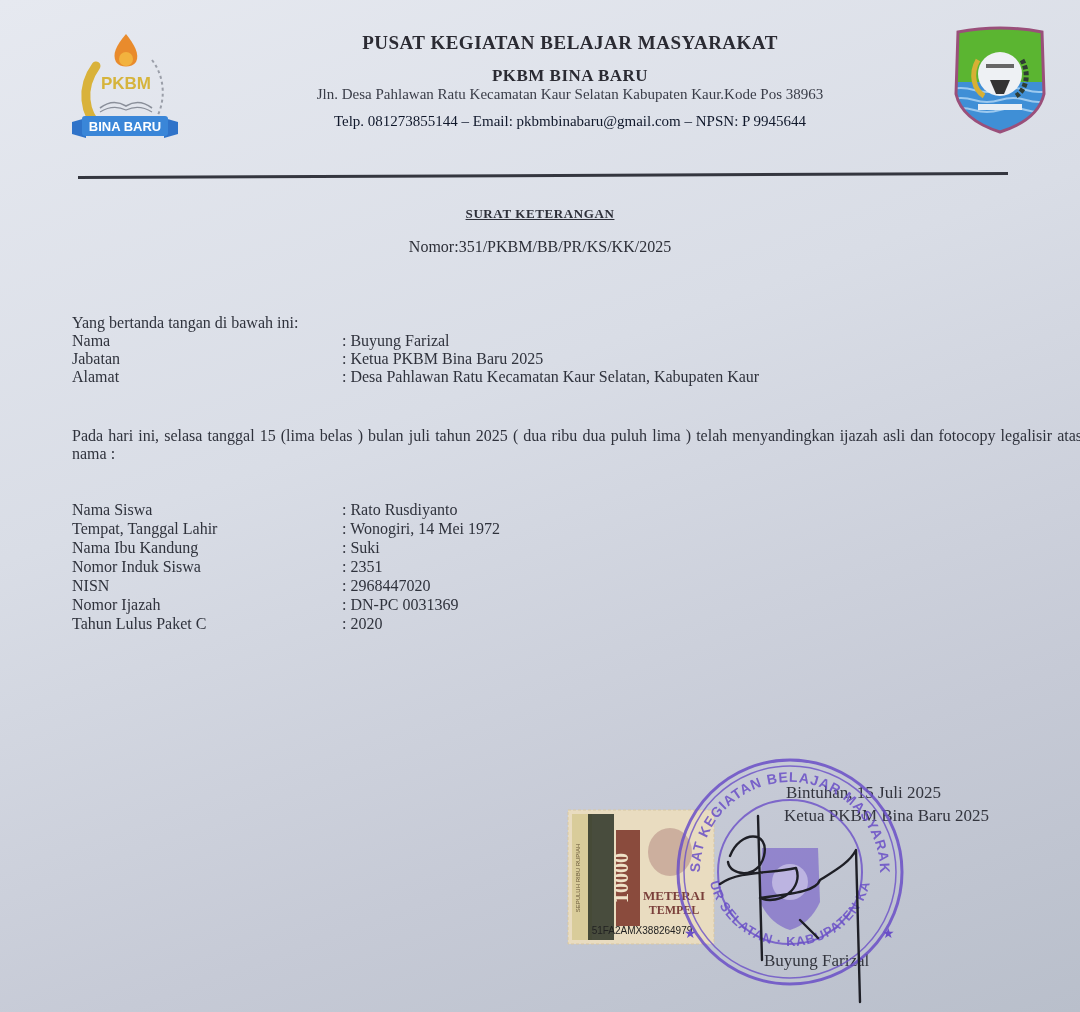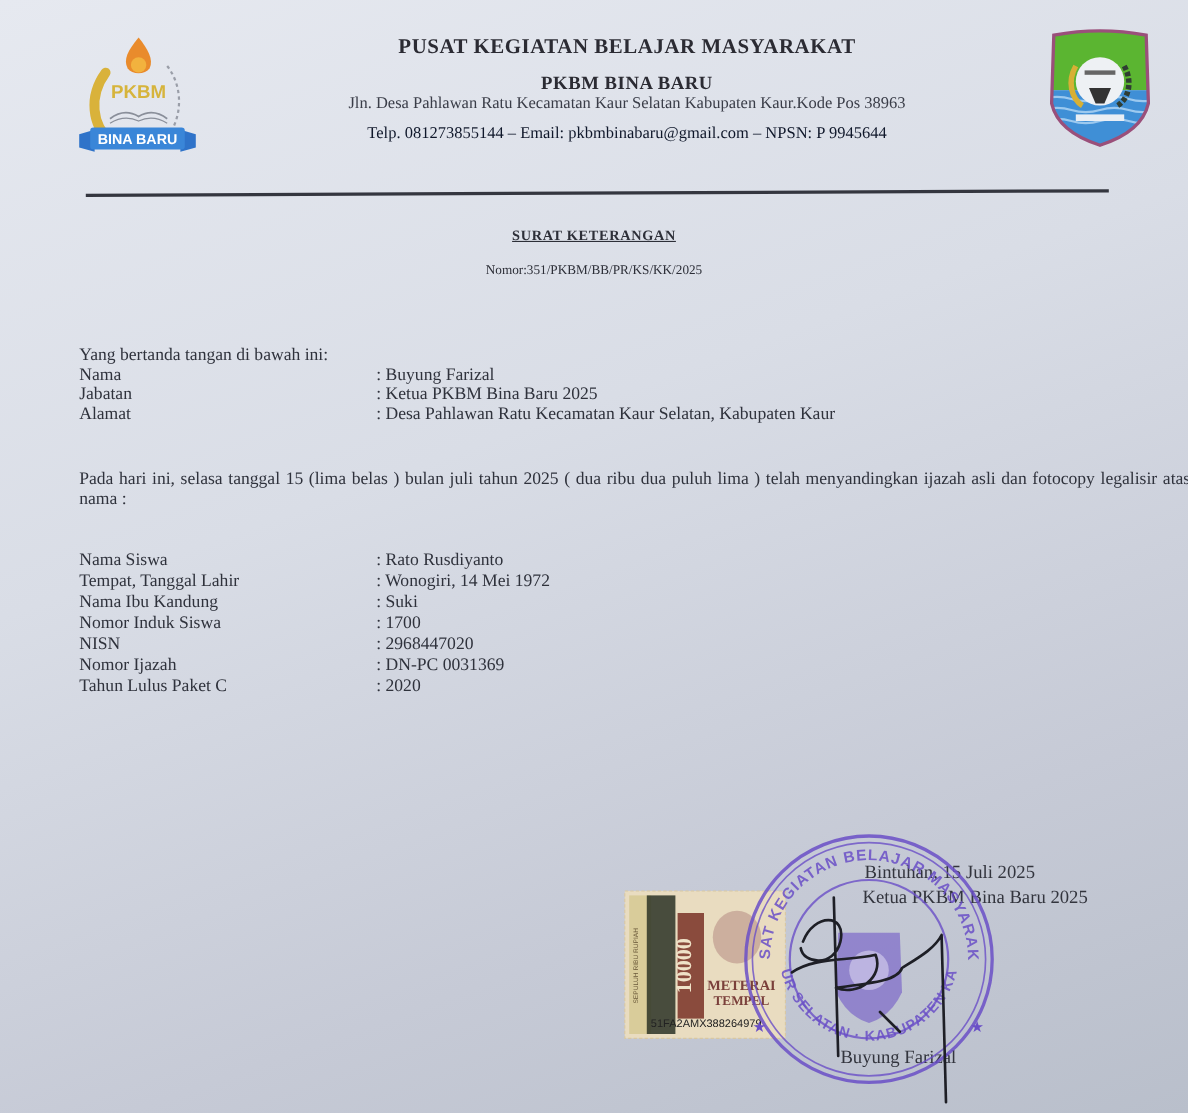--- a/index.html
+++ b/index.html
@@ -17,21 +17,21 @@
     .logo-right { position: absolute; left: 948px; top: 24px; width: 104px; height: 112px; }
     .kop { position: absolute; left: 190px; top: 32px; width: 760px; text-align: center; }
     .kop-line1 { font-size: 19px; font-weight: bold; letter-spacing: 0.5px; color: #2b2b33; }
     .kop-line2 { font-size: 17px; font-weight: bold; margin-top: 12px; letter-spacing: 0.5px; color: #2b2b33; }
     .kop-line3 { font-size: 15px; margin-top: 0; color: #3a3d48; }
     .kop-line4 { font-size: 15px; margin-top: 10px; color: #0f172a; }
     .kop-rule { position: absolute; left: 78px; top: 174px; width: 930px; height: 0; border-top: 3px solid #34363f; transform: rotate(-0.25deg); }
 
     
     .title { position: absolute; left: 0; width: 1080px; top: 206px; text-align: center; font-size: 13px; font-weight: bold; text-decoration: underline; letter-spacing: 0.6px; }
-    .nomor { position: absolute; left: 0; width: 1080px; top: 238px; text-align: center; font-size: 12px; box-sizing: border-box; }
+    .nomor { position: absolute; left: 0; width: 1080px; top: 238px; text-align: center; font-size: 16px; box-sizing: border-box; }
 
     .body-text { position: absolute; left: 72px; font-size: 16px; line-height: 18px; color: #2f323c; }
     .row { display: flex; }
     .row .label { width: 270px; font-family: Liberation Serif, serif; }
     .row .value { white-space: nowrap; }
 
     .intro { top: 314px; }
     .para1 { top: 427px; width: 1010px; text-align: justify; }
     .siswa { top: 500px; line-height: 19px; }
     .closing { top: 694px; width: 1008px; line-height: 19px; }
@@ -125,21 +125,21 @@
     <div class="row">
       <span class="label">Tempat, Tanggal Lahir</span>
       <span class="value">: Wonogiri, 14 Mei 1972</span>
     </div>
     <div class="row">
       <span class="label">Nama Ibu Kandung</span>
       <span class="value">: Suki</span>
     </div>
     <div class="row">
       <span class="label">Nomor Induk Siswa</span>
-      <span class="value">: 1700</span>
+      <span class="value">: 2351</span>
     </div>
     <div class="row">
       <span class="label">NISN</span>
       <span class="value">: 2968447020</span>
     </div>
     <div class="row">
       <span class="label">Nomor Ijazah</span>
       <span class="value">: DN-PC 0031369</span>
     </div>
     <div class="row">

